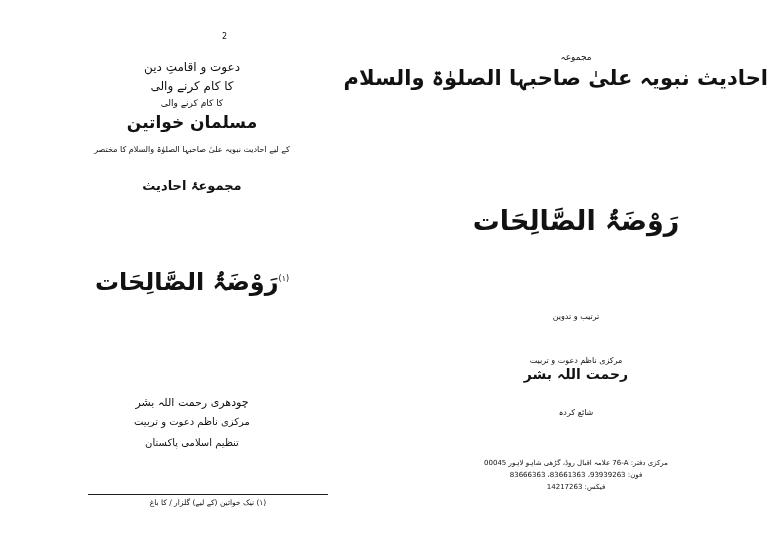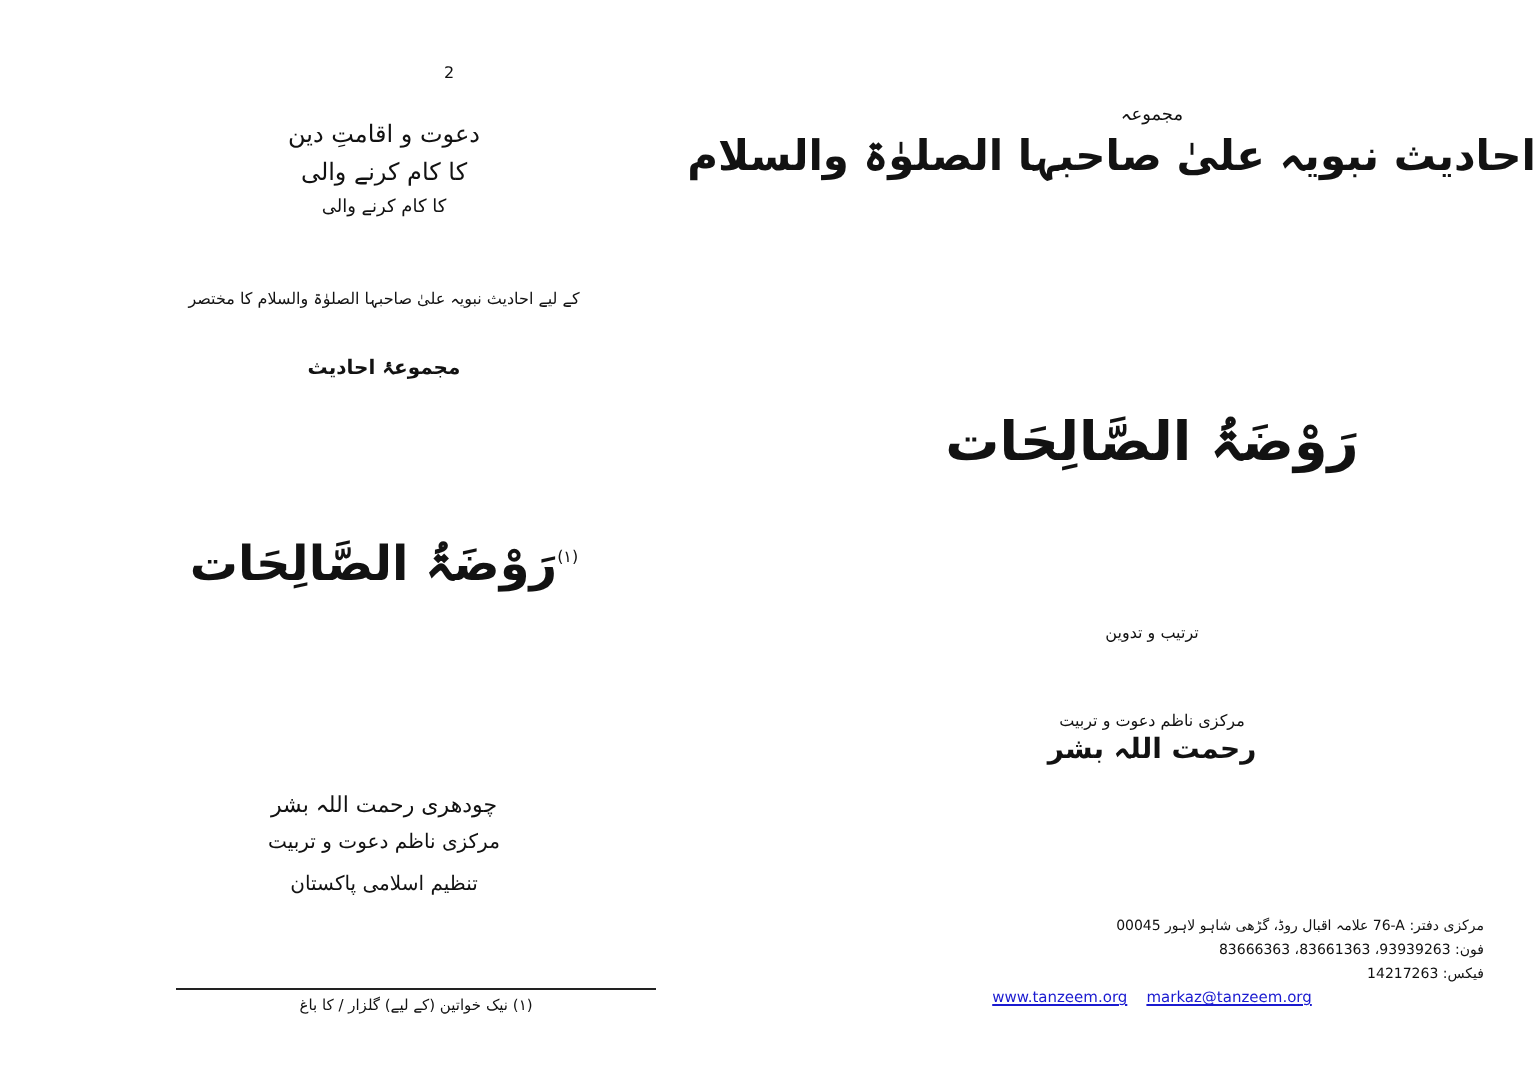--- a/index.html
+++ b/index.html
@@ -100,21 +100,21 @@
     font-weight: bold;
     letter-spacing: 1px;
   }
   .r-addr {
     position: absolute;
     left: 26px;
     right: 26px;
     font-size: 7px;
     color: #111;
     line-height: 11px;
-    text-align: right;
+    text-align: center;
   }
   .r-addr1 { top: 458px; }
   .r-addr2 { top: 470px; }
   .r-addr3 { top: 482px; }
   .r-web {
     position: absolute;
     top: 494px;
     left: 26px; right: 26px;
     font-size: 7.5px;
     text-align: center;
@@ -136,21 +136,21 @@
   .l-line {
     position: absolute;
     left: 0; right: 0;
     text-align: center;
   }
   .l1 { top: 60px;  font-size: 12px; }
   .l2 { top: 79px;  font-size: 12px; }
   .l3 { top: 98px;  font-size: 9px;  }
   .l4 { top: 112px; font-size: 17px; font-weight: bold; }
   .l5 { top: 145px; font-size: 8px;  }
-  .l6 { top: 178px; font-size: 10px; font-weight: bold; }
+  .l6 { top: 178px; font-size: 13px; font-weight: bold; }
   .l-maintitle {
     position: absolute;
     top: 268px;
     left: 0; right: 0;
     text-align: center;
     font-size: 24px;
     font-weight: bold;
   }
   .l-maintitle .fn {
     font-size: 8px;
@@ -191,20 +191,21 @@
 <div class="page">
   <div class="spread">
 
     <div class="half">
 
       <div class="l-pageno urdu">2</div>
 
       <div class="l-line l1 urdu">دعوت و اقامتِ دین</div>
       <div class="l-line l2 urdu">کا کام کرنے والی</div>
       <div class="l-line l3 urdu">کا کام کرنے والی</div>
+      <div class="l-line l4 urdu">مسلمان خواتین</div>
       <div class="l-line l5 urdu">کے لیے احادیث نبویہ علیٰ صاحبہا الصلوٰۃ والسلام کا مختصر</div>
       <div class="l-line l6 urdu">مجموعۂ احادیث</div>
 
       <div class="l-maintitle">
         <span class="fn urdu">(۱)</span><span class="urdu">رَوْضَۃُ الصَّالِحَات</span>
       </div>
 
       <div class="l-m1 urdu">چودھری رحمت اللہ بشر</div>
       <div class="l-m2 urdu">مرکزی ناظم دعوت و تربیت</div>
       <div class="l-m3 urdu">تنظیم اسلامی پاکستان</div>
@@ -217,26 +218,22 @@
 
       <div class="r-majmua urdu">مجموعہ</div>
       <div class="r-ahadees urdu">احادیث نبویہ علیٰ صاحبہا الصلوٰۃ والسلام</div>
 
       <div class="r-maintitle urdu">رَوْضَۃُ الصَّالِحَات</div>
 
       <div class="r-tarteeb urdu">ترتیب و تدوین</div>
       <div class="r-author urdu">رحمت اللہ بشر</div>
       <div class="r-authoraffil urdu">مرکزی ناظم دعوت و تربیت</div>
 
+      <div class="r-publabel urdu">شائع کردہ</div>
 
       <div class="r-addr r-addr1 urdu">مرکزی دفتر: A-67 علامہ اقبال روڈ، گڑھی شاہو لاہور 54000</div>
       <div class="r-addr r-addr2 urdu">فون: 36293939، 36316638، 36366638</div>
       <div class="r-addr r-addr3 urdu">فیکس: 36271241</div>
 
-      <div class="r-web">
-        <a href="#">www.tanzeem.org</a>
-        &nbsp;&nbsp;
-        <a href="#">markaz@tanzeem.org</a>
-      </div>
     </div>
 
   </div>
 </div>
 
 </body></html>

